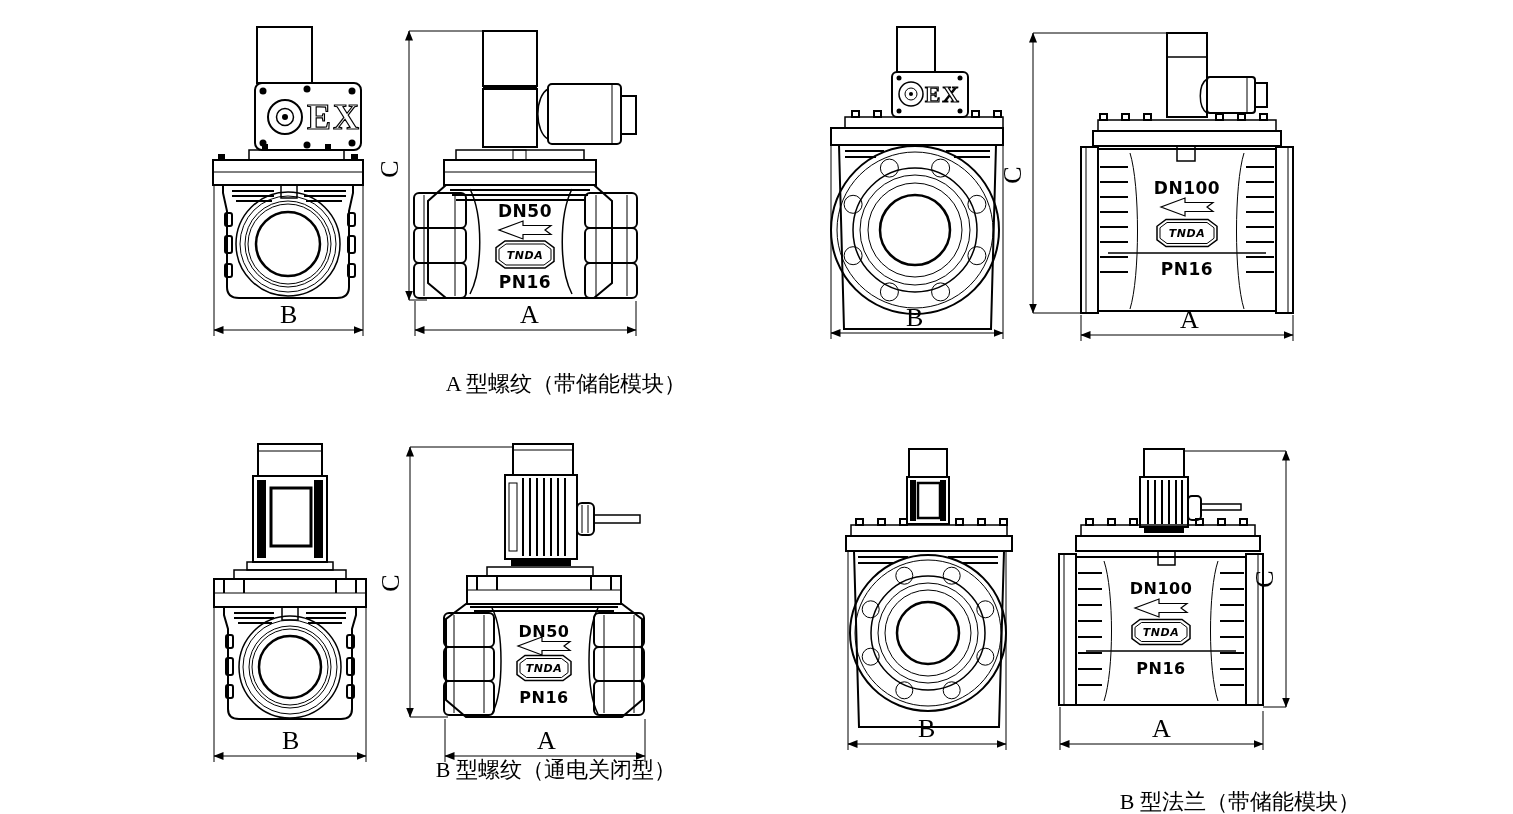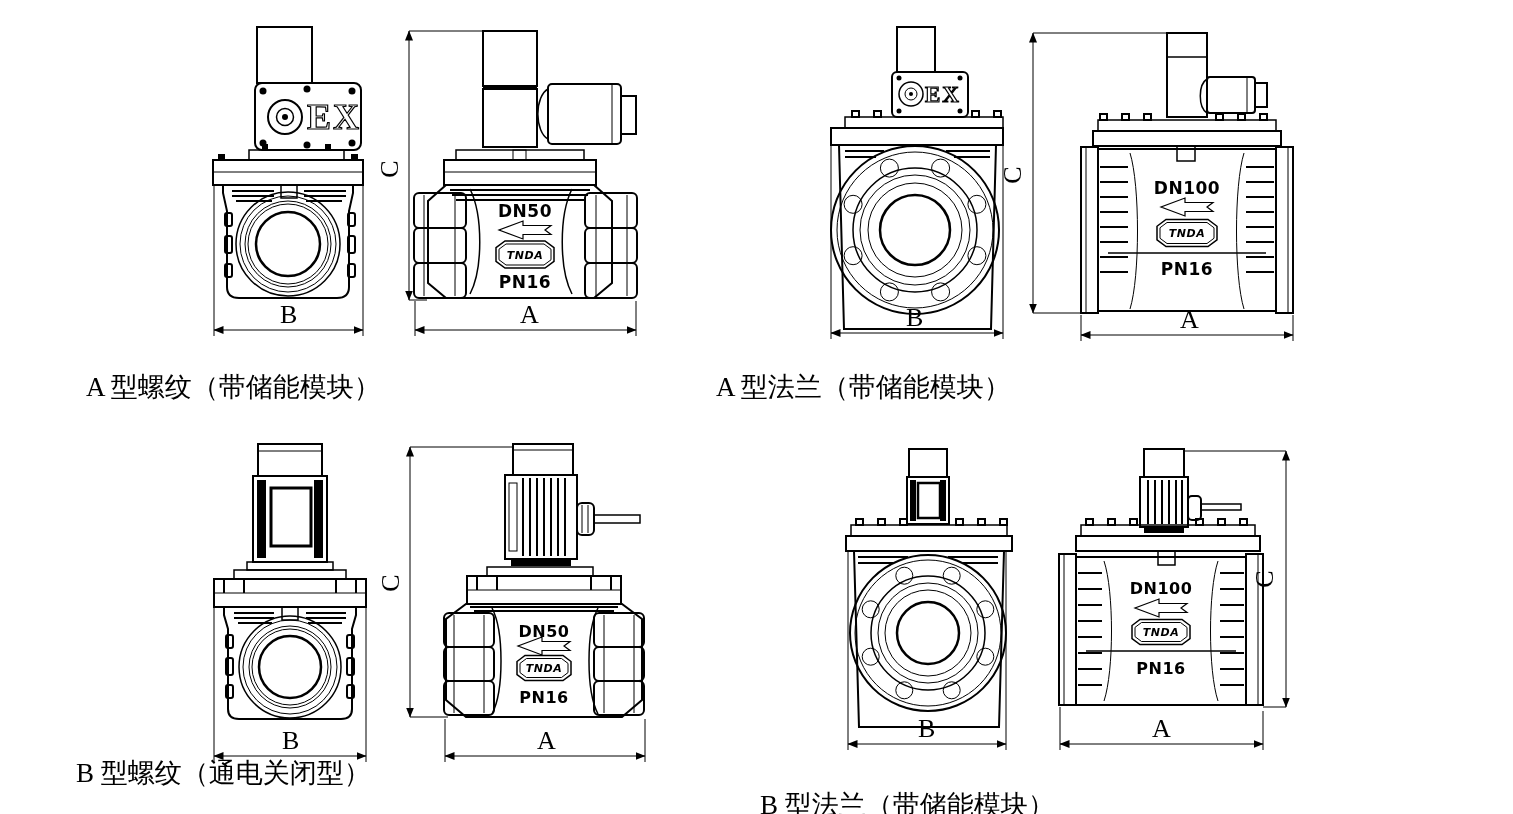--- a/index.html
+++ b/index.html
@@ -15,21 +15,21 @@
   svg .f{fill:#000;stroke:none;}
   svg text{stroke:none;fill:#000;}
   svg text.dim{font-family:"Liberation Serif",serif;font-size:26px;}
   svg text.mark{font-family:"DejaVu Sans",sans-serif;font-weight:700;font-size:17px;
                 text-anchor:middle;letter-spacing:.5px;}
   svg text.mark16{font-size:16px;}
   svg text.brand{font-family:"DejaVu Sans",sans-serif;font-weight:700;font-style:italic;
                  font-size:11px;text-anchor:middle;letter-spacing:.5px;}
   svg text.ex{font-family:"Liberation Serif",serif;font-weight:700;fill:none;stroke:#000;
               stroke-width:1.2;text-anchor:middle;letter-spacing:2px;}
-  .caption{position:absolute;width:600px;text-align:left;font-size:27px;color:#000;
+  .caption{position:absolute;width:600px;text-align:right;font-size:22px;color:#000;
            font-family:"Liberation Serif",serif;white-space:nowrap;}
 </style>
 </head>
 <body>
 
 <div class="stage">
 <svg width="1513" height="814" viewBox="0 0 1513 814">
   <defs>
     <marker id="ar" viewBox="0 0 10 10" refX="9.5" refY="5" markerWidth="10" markerHeight="10" orient="auto-start-reverse">
       <path d="M0,1 L10,5 L0,9 Z" style="fill:#000;stroke:none"></path>
@@ -521,16 +521,15 @@
     <g>
       <line class="ln1" x1="1060" y1="690" x2="1060" y2="733"></line>
       <line class="ln1" x1="1263" y1="694" x2="1263" y2="733"></line>
       <line class="ln1" x1="1060" y1="727" x2="1263" y2="727" marker-start="url(#ar)" marker-end="url(#ar)"></line>
       <text class="dim" x="1152" y="720">A</text>
     </g>
   </g>
 </svg>
 
 <div class="caption" style="left:86px;top:352px">A 型螺纹（带储能模块）</div>
-<div class="caption" style="left:716px;top:352px">A 型法兰（带储能模块）</div>
 <div class="caption" style="left:76px;top:738px">B 型螺纹（通电关闭型）</div>
 <div class="caption" style="left:760px;top:770px">B 型法兰（带储能模块）</div>
 </div>
 
 </body></html>

